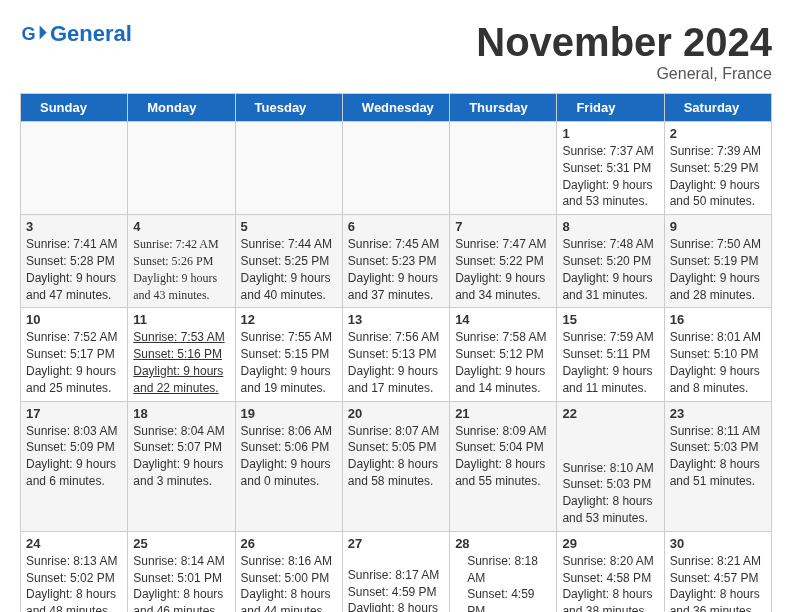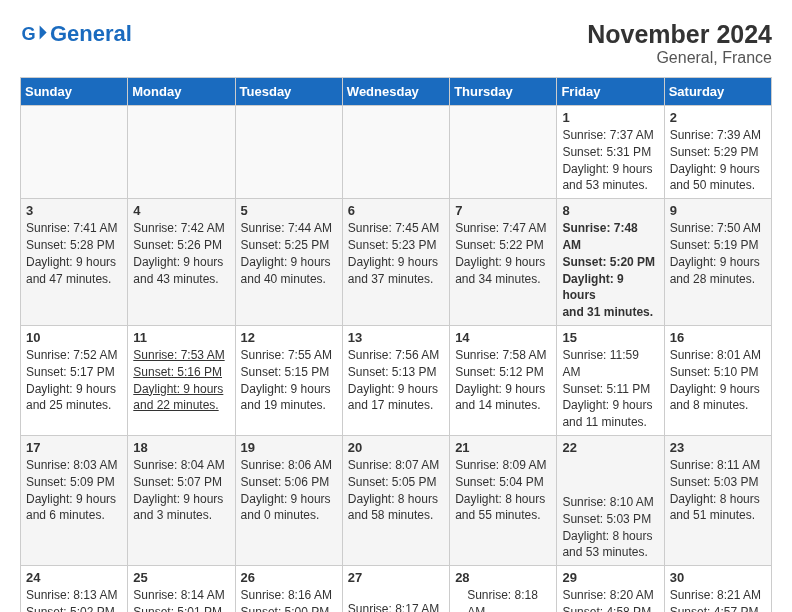--- a/index.html
+++ b/index.html
@@ -31,39 +31,39 @@
     }
     .logo-icon {
       width: 28px;
       height: 28px;
       margin-right: 2px;
     }
     .title-area {
       text-align: right;
     }
     .month-title {
-      font-size: 25px;
+      font-size: 40px;
       font-weight: bold;
       color: #333;
     }
     .location {
       font-size: 16px;
       color: #555;
     }
     .calendar {
       width: 100%;
       border-collapse: collapse;
       table-layout: fixed;
     }
     .calendar th {
       background-color: #1a6bbf;
       color: #fff;
       font-size: 13px;
       font-weight: bold;
-      padding: 6px 4px;
+      padding: 6px 19px;
       text-align: left;
       border: 1px solid #ccc;
     }
     .calendar td {
       border: 1px solid #ccc;
       vertical-align: top;
       padding: 4px 5px;
       height: 90px;
       font-size: 11px;
       color: #333;
@@ -145,21 +145,21 @@
       <tr>
         <td>
           <div class="day-number">3</div>
           <div class="day-info" style="white-space: pre-line;">Sunrise: 7:41 AM
 Sunset: 5:28 PM
 Daylight: 9 hours
 and 47 minutes.</div>
         </td>
         <td>
           <div class="day-number">4</div>
-          <div class="day-info" style="white-space: pre-line;">Sunrise: 7:42 AM
+          <div class="day-info" style="white-space: pre-line; font-family: Liberation Serif, serif;">Sunrise: 7:42 AM
 Sunset: 5:26 PM
 Daylight: 9 hours
 and 43 minutes.</div>
         </td>
         <td>
           <div class="day-number">5</div>
           <div class="day-info" style="white-space: pre-line;">Sunrise: 7:44 AM
 Sunset: 5:25 PM
 Daylight: 9 hours
 and 40 minutes.</div>
@@ -173,21 +173,21 @@
         </td>
         <td>
           <div class="day-number">7</div>
           <div class="day-info" style="white-space: pre-line;">Sunrise: 7:47 AM
 Sunset: 5:22 PM
 Daylight: 9 hours
 and 34 minutes.</div>
         </td>
         <td>
           <div class="day-number">8</div>
-          <div class="day-info" style="white-space: pre-line; font-weight: bold;">Sunrise: 7:48 AM
+          <div class="day-info" style="white-space: pre-line;">Sunrise: 7:48 AM
 Sunset: 5:20 PM
 Daylight: 9 hours
 and 31 minutes.</div>
         </td>
         <td>
           <div class="day-number">9</div>
           <div class="day-info" style="white-space: pre-line;">Sunrise: 7:50 AM
 Sunset: 5:19 PM
 Daylight: 9 hours
 and 28 minutes.</div>
@@ -224,21 +224,21 @@
         </td>
         <td>
           <div class="day-number">14</div>
           <div class="day-info" style="white-space: pre-line;">Sunrise: 7:58 AM
 Sunset: 5:12 PM
 Daylight: 9 hours
 and 14 minutes.</div>
         </td>
         <td>
           <div class="day-number">15</div>
-          <div class="day-info" style="white-space: pre-line;">Sunrise: 11:59 AM
+          <div class="day-info" style="white-space: pre-line;">Sunrise: 7:59 AM
 Sunset: 5:11 PM
 Daylight: 9 hours
 and 11 minutes.</div>
         </td>
         <td>
           <div class="day-number">16</div>
           <div class="day-info" style="white-space: pre-line;">Sunrise: 8:01 AM
 Sunset: 5:10 PM
 Daylight: 9 hours
 and 8 minutes.</div>

